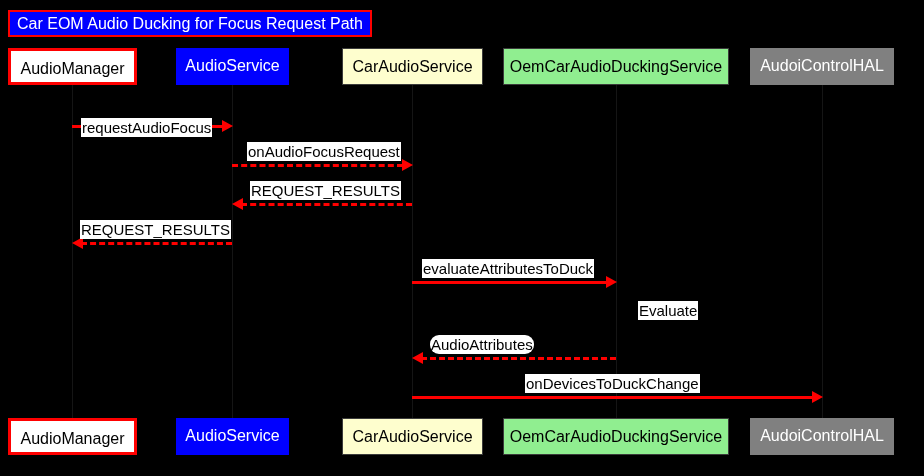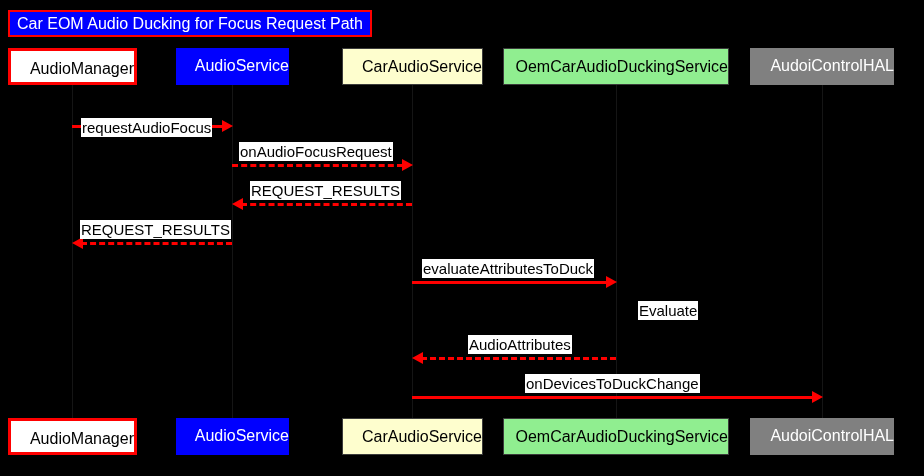--- a/index.html
+++ b/index.html
@@ -29,21 +29,21 @@
     line-height: 23px;
     padding: 0 7px;
     white-space: nowrap;
   }
   
   .participant {
     position: absolute;
     box-sizing: border-box;
     height: 37px;
     line-height: 35px;
-    text-align: right;
+    text-align: center;
     font-size: 16px;
     white-space: nowrap;
     overflow: hidden;
   }
   
   .lifeline {
     position: absolute;
     width: 1px;
     top: 85px;
     height: 333px;
@@ -114,41 +114,41 @@
     </div>
   <div id="messages">
       <div>
         <div class="msg-line" style="left: 72px; width: 151px; top: 125px;"></div>
         <div class="arrow-head right" style="top: 120px; left: 222px;"></div>
         <div class="msg-label" style="left: 81px; top: 104px; margin-top: 14px;">requestAudioFocus</div>
       </div>
       <div>
         <div class="msg-line dashed" style="left: 232px; width: 171px; top: 164px;"></div>
         <div class="arrow-head right" style="top: 159px; left: 402px;"></div>
-        <div class="msg-label" style="left: 239px; top: 142px;">onAudioFocusRequest</div>
+        <div class="msg-label" style="left: 247px; top: 142px;">onAudioFocusRequest</div>
       </div>
       <div>
         <div class="msg-line dashed" style="left: 241px; width: 171px; top: 203px;"></div>
         <div class="arrow-head left" style="top: 198px; left: 232px;"></div>
         <div class="msg-label" style="left: 250px; top: 181px;">REQUEST_RESULTS</div>
       </div>
       <div>
         <div class="msg-line dashed" style="left: 81px; width: 151px; top: 242px;"></div>
         <div class="arrow-head left" style="top: 237px; left: 72px;"></div>
         <div class="msg-label" style="left: 80px; top: 220px;">REQUEST_RESULTS</div>
       </div>
       <div>
         <div class="msg-line" style="left: 412px; width: 195px; top: 281px;"></div>
         <div class="arrow-head right" style="top: 276px; left: 606px;"></div>
         <div class="msg-label" style="left: 422px; top: 259px;">evaluateAttributesToDuck</div>
       </div>
       <div>
         <div class="msg-line dashed" style="left: 421px; width: 195px; top: 357px;"></div>
         <div class="arrow-head left" style="top: 352px; left: 412px;"></div>
-        <div class="msg-label" style="left: 468px; top: 335px;">AudioAttributes</div>
+        <div class="msg-label" style="left: 430px; top: 335px; border-radius: 9px;">AudioAttributes</div>
       </div>
       <div>
         <div class="msg-line" style="left: 412px; width: 401px; top: 396px;"></div>
         <div class="arrow-head right" style="top: 391px; left: 812px;"></div>
         <div class="msg-label" style="left: 525px; top: 374px;">onDevicesToDuckChange</div>
       </div>
     </div>
   <div id="notes">
       <div class="note-label" style="left: 638px; top: 301px;">Evaluate</div>
     </div>

